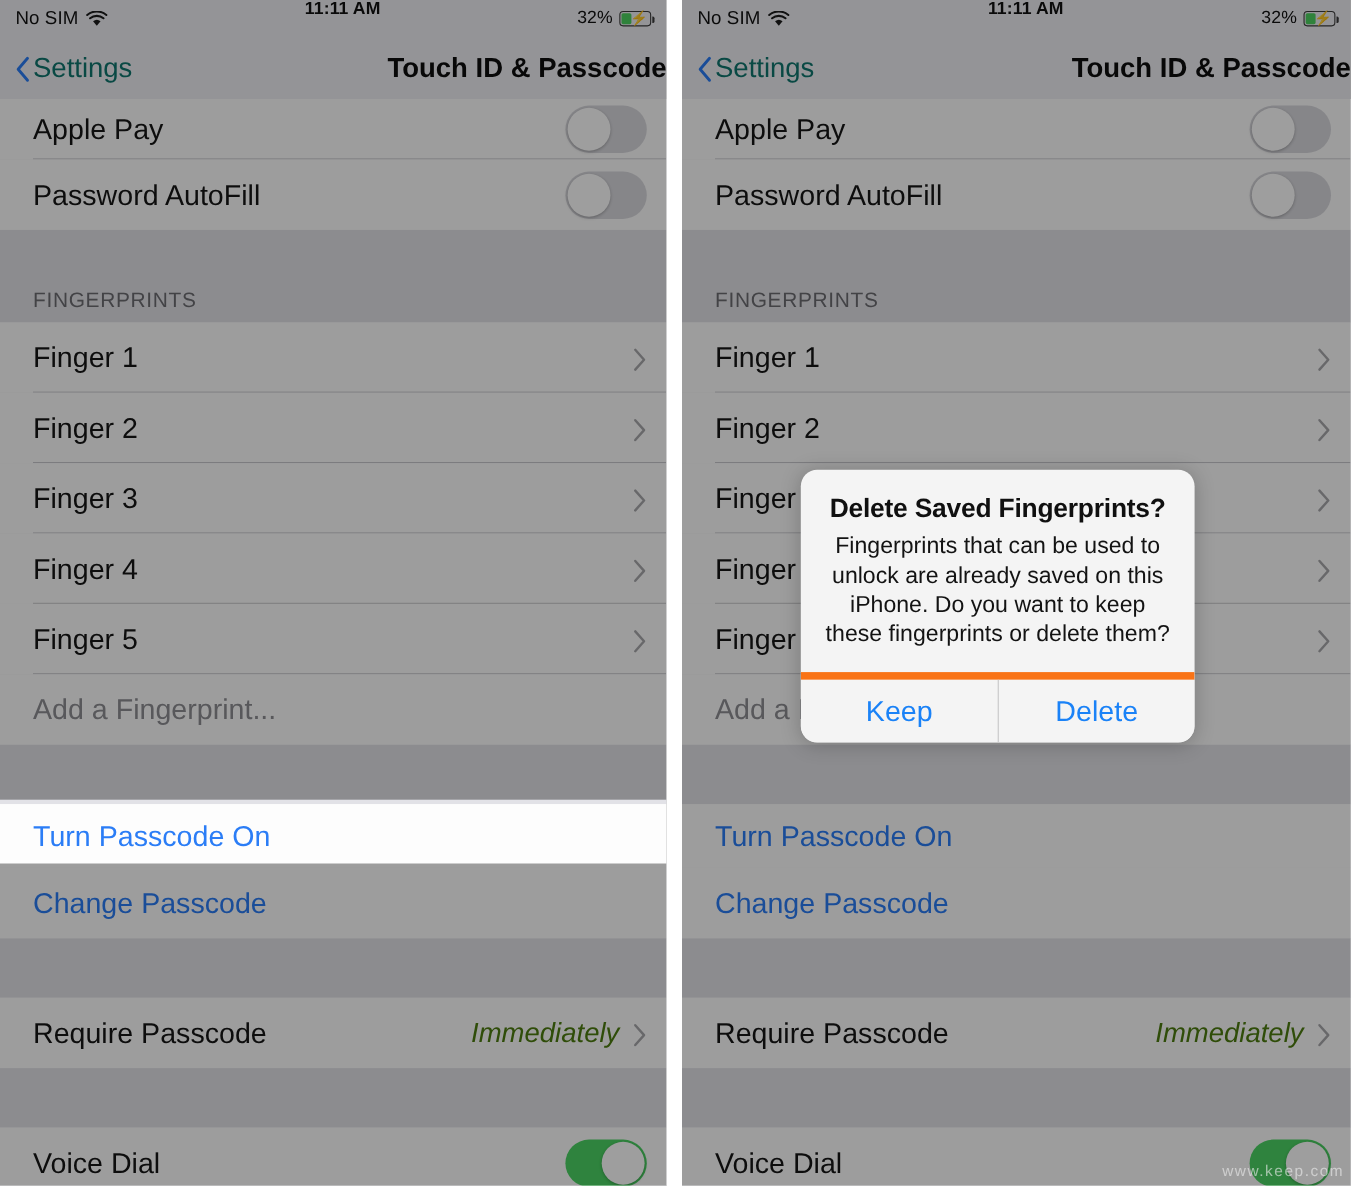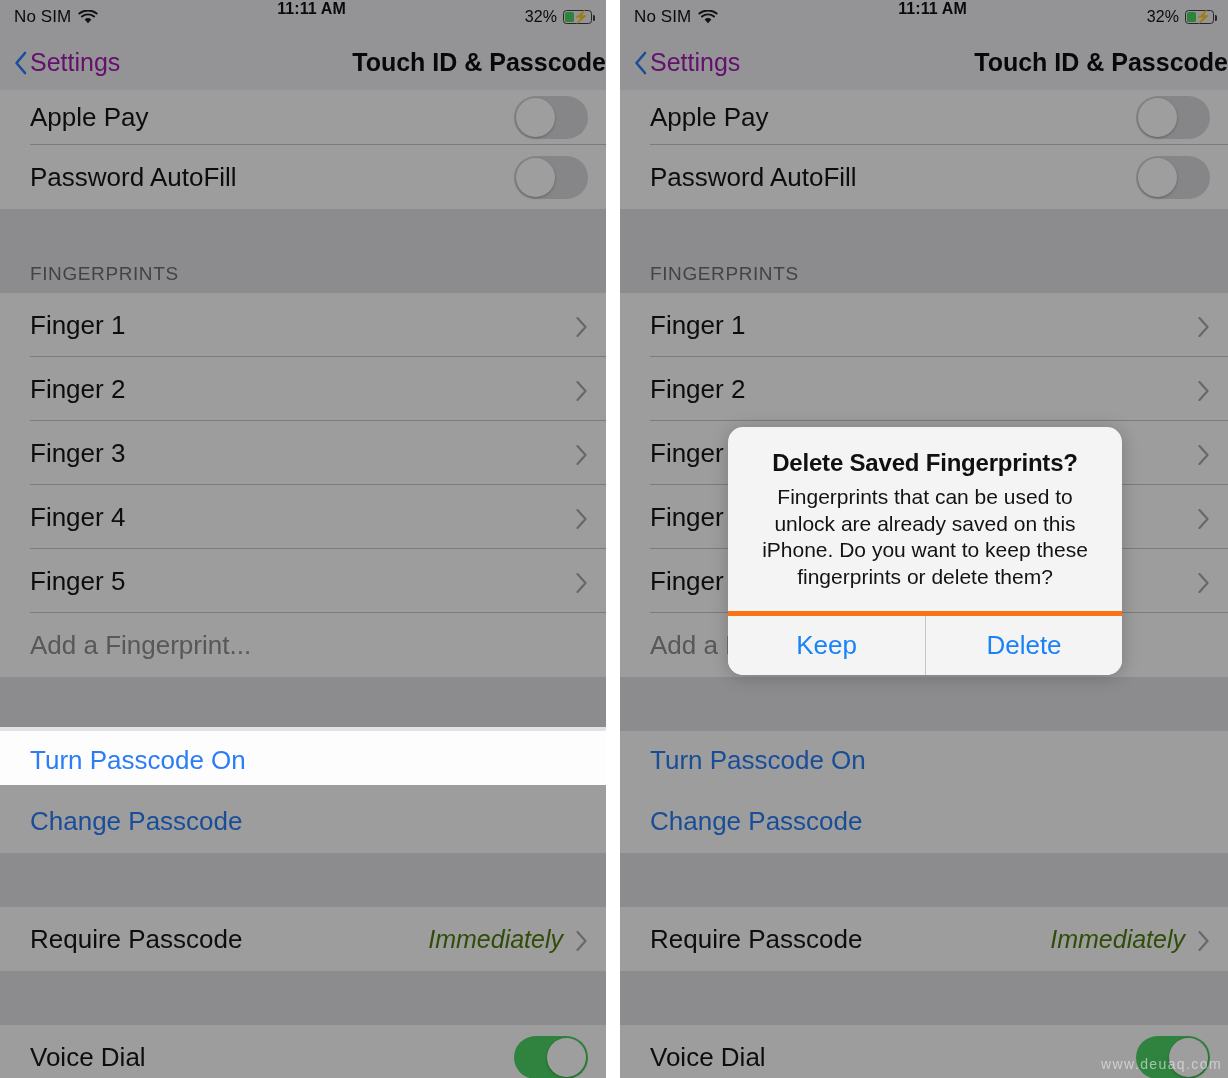--- a/index.html
+++ b/index.html
@@ -77,21 +77,21 @@
   .navbar {
     position: relative;
     height: 56px;
     background: transparent;
     display: flex;
     align-items: center;
     padding: 0 14px;
   }
   .nav-back {
     display: flex; align-items: center; gap: 3px;
-    color: #a21caf;
+    color: #0f766e;
     font-size: 25px;
     flex: 0 0 auto;
   }
   .chev-back {
     display: inline-block;
     width: 13px; height: 24px;
     position: relative;
     top: 1px;
   }
   .nav-title {
@@ -171,21 +171,21 @@
   .dim-left-a { position: absolute; left: 0; right: 0; top: 0; height: 727px;
                 background: rgba(0,0,0,0.38); pointer-events: none; }
   .dim-left-b { position: absolute; left: 0; right: 0; top: 785px; bottom: 0;
                 background: rgba(0,0,0,0.38); pointer-events: none; }
 
   
   .alert {
     position: absolute;
     left: 108px;
     top: 427px;
-    width: 394px;
+    width: 358px;
     border-radius: 15px;
     background: #f4f4f4;
     overflow: hidden;
     box-shadow: 0 2px 18px rgba(0,0,0,.22);
     z-index: 10;
   }
   .alert-body {
     padding: 22px 22px 20px;
     text-align: center;
   }
@@ -196,21 +196,21 @@
     margin-bottom: 7px;
     letter-spacing: -.2px;
   }
   .alert-msg {
     font-size: 21px;
     line-height: 1.27;
     color: #131313;
   }
   .alert-actions {
     display: flex;
-    border-top: 5px solid #f97316;
+    border-top: 7px solid #f97316;
     height: 64px;
   }
   .alert-btn {
     flex: 1 1 50%;
     display: flex;
     align-items: center;
     justify-content: center;
     font-size: 26px;
     color: #1a82f7;
     background: #f4f4f4;
@@ -514,17 +514,17 @@
         <div class="alert-body">
           <div class="alert-title">Delete Saved Fingerprints?</div>
           <div class="alert-msg">Fingerprints that can be used to unlock are already saved on this iPhone. Do you want to keep these fingerprints or delete them?</div>
         </div>
         <div class="alert-actions">
           <div class="alert-btn">Keep</div>
           <div class="alert-btn">Delete</div>
         </div>
       </div>
 
-      <div class="watermark">www.deuaq.com</div>
+      <div class="watermark">www.keep.com</div>
     </div>
   </div>
 
 </div>
 
 </body></html>

